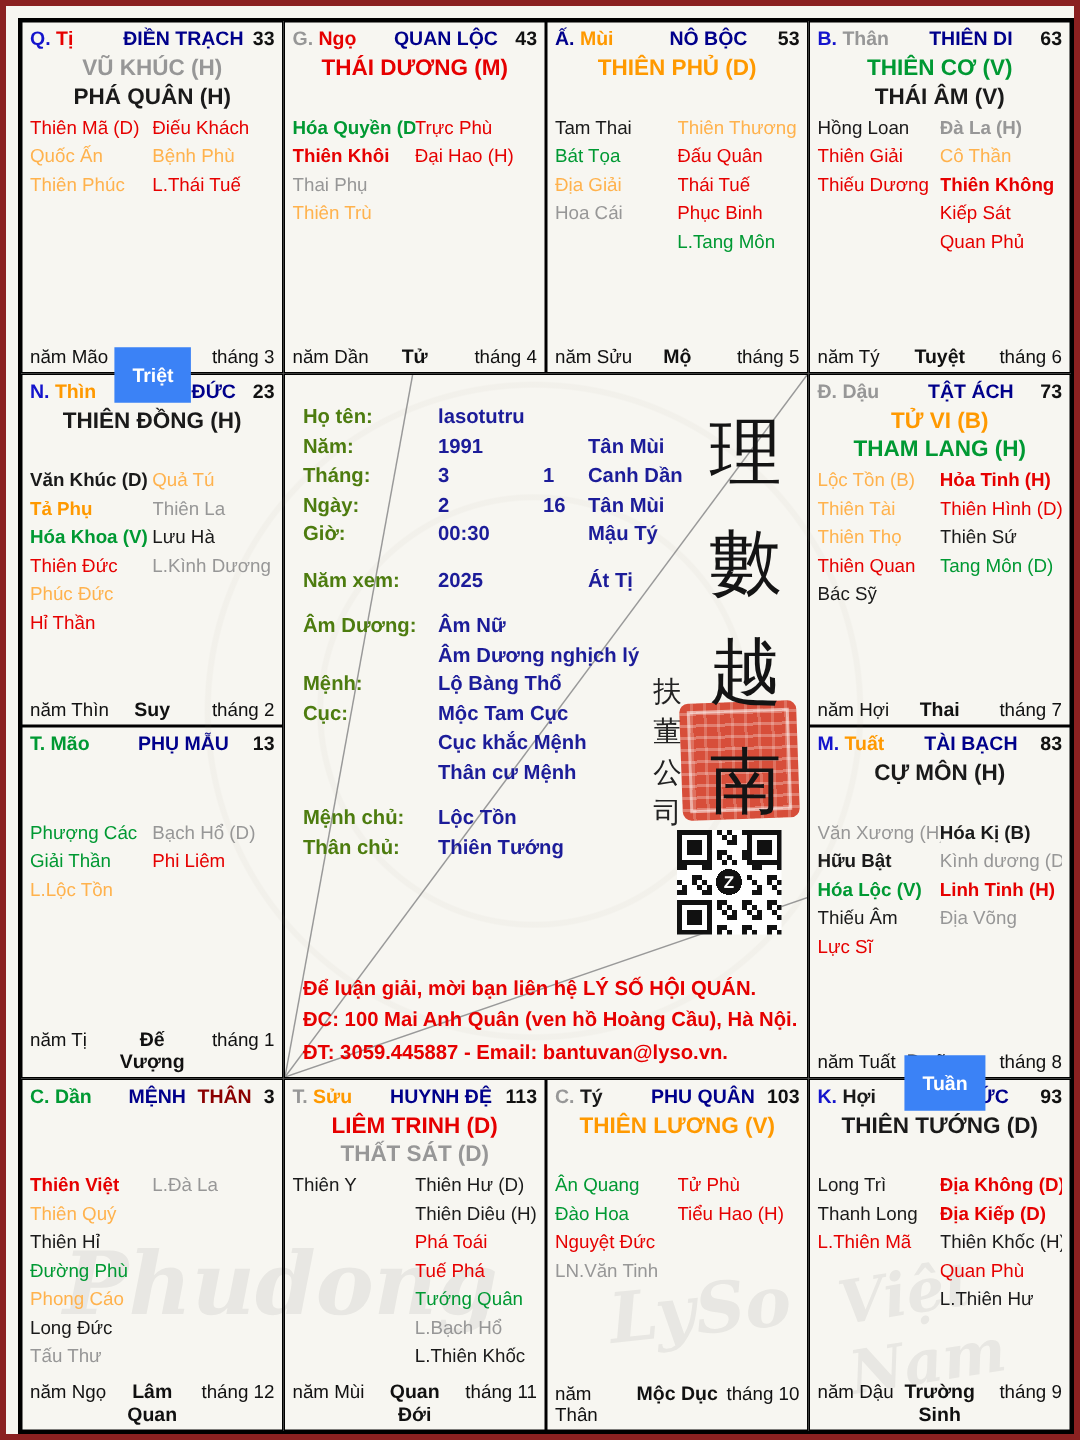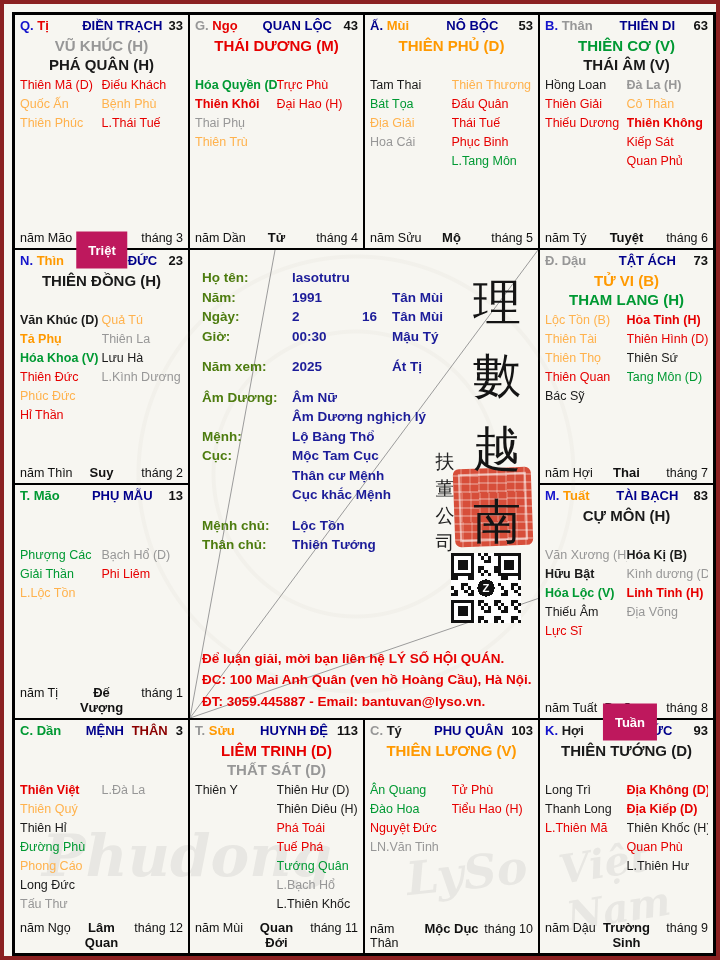--- a/index.html
+++ b/index.html
@@ -41,21 +41,21 @@
          font-family:"DejaVu Serif",serif;font-size:48px;line-height:73px;color:#141414}
   .callis{position:absolute;right:82px;top:198px;width:22px;text-align:center;z-index:1;
           font-family:"DejaVu Serif",serif;font-size:19px;line-height:27px;color:#222}
   .seal{position:absolute;right:6px;top:218px;width:78px;height:78px;z-index:2;
         background:#d5402b;border-radius:6px;transform:rotate(-2deg);opacity:.92}
   .seal::before{content:"";position:absolute;inset:0;
         background:repeating-linear-gradient(0deg,transparent 0 6px,rgba(255,255,255,.28) 6px 8px),
                    repeating-linear-gradient(90deg,transparent 0 7px,rgba(255,240,230,.22) 7px 9px)}
   .seal::after{content:"";position:absolute;inset:5px;border:2px solid rgba(255,255,255,.55)}
   .qr{position:absolute;right:17px;top:303px;width:70px;height:70px;z-index:3}
-  .badge{position:absolute;transform:translate(-50%,-50%);background:#be185d;color:#fff;
+  .badge{position:absolute;transform:translate(-50%,-50%);background:#3b82f6;color:#fff;
          font-weight:bold;font-size:13px;padding:11px 12px;z-index:6;white-space:nowrap}
   #badge-triet{left:88px;top:236px}
   #badge-tuan{left:616px;top:708px}
   .wm{position:absolute;color:rgba(60,60,60,.08);font-style:italic;font-weight:bold;
       z-index:0;pointer-events:none;font-family:"DejaVu Serif",serif}
   #wm1{left:28px;top:808px;font-size:58px}
   #wm2{left:392px;top:832px;font-size:46px;transform:rotate(-6deg)}
   #wm3{left:548px;top:820px;font-size:40px;transform:rotate(-9deg)}
 </style>
 </head>
@@ -426,20 +426,26 @@
             <span class="iv2"></span>
             <span class="iv3"></span>
           </div>
           <div class="irow">
             <span class="ilabel">Năm:</span>
             <span class="iv1">1991</span>
             <span class="iv2"></span>
             <span class="iv3">Tân Mùi</span>
           </div>
           <div class="irow">
+            <span class="ilabel">Tháng:</span>
+            <span class="iv1">3</span>
+            <span class="iv2">1</span>
+            <span class="iv3">Canh Dần</span>
+          </div>
+          <div class="irow">
             <span class="ilabel">Ngày:</span>
             <span class="iv1">2</span>
             <span class="iv2">16</span>
             <span class="iv3">Tân Mùi</span>
           </div>
           <div class="irow">
             <span class="ilabel">Giờ:</span>
             <span class="iv1">00:30</span>
             <span class="iv2"></span>
             <span class="iv3">Mậu Tý</span>
@@ -471,27 +477,27 @@
             <span class="iv3"></span>
           </div>
           <div class="irow">
             <span class="ilabel">Cục:</span>
             <span class="iv1">Mộc Tam Cục</span>
             <span class="iv2"></span>
             <span class="iv3"></span>
           </div>
           <div class="irow">
             <span class="ilabel"></span>
+            <span class="iv1">Cục khắc Mệnh</span>
+            <span class="iv2"></span>
+            <span class="iv3"></span>
+          </div>
+          <div class="irow">
+            <span class="ilabel"></span>
             <span class="iv1">Thân cư Mệnh</span>
-            <span class="iv2"></span>
-            <span class="iv3"></span>
-          </div>
-          <div class="irow">
-            <span class="ilabel"></span>
-            <span class="iv1">Cục khắc Mệnh</span>
             <span class="iv2"></span>
             <span class="iv3"></span>
           </div>
           <div class="gaprow"></div>
           <div class="irow">
             <span class="ilabel">Mệnh chủ:</span>
             <span class="iv1">Lộc Tồn</span>
             <span class="iv2"></span>
             <span class="iv3"></span>
           </div>

